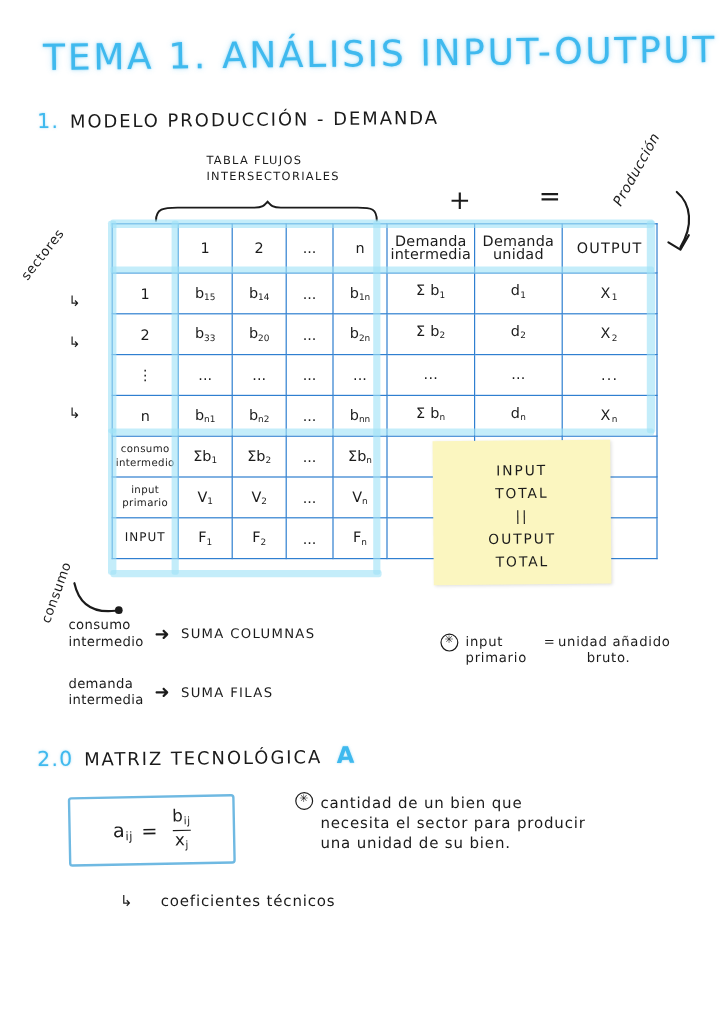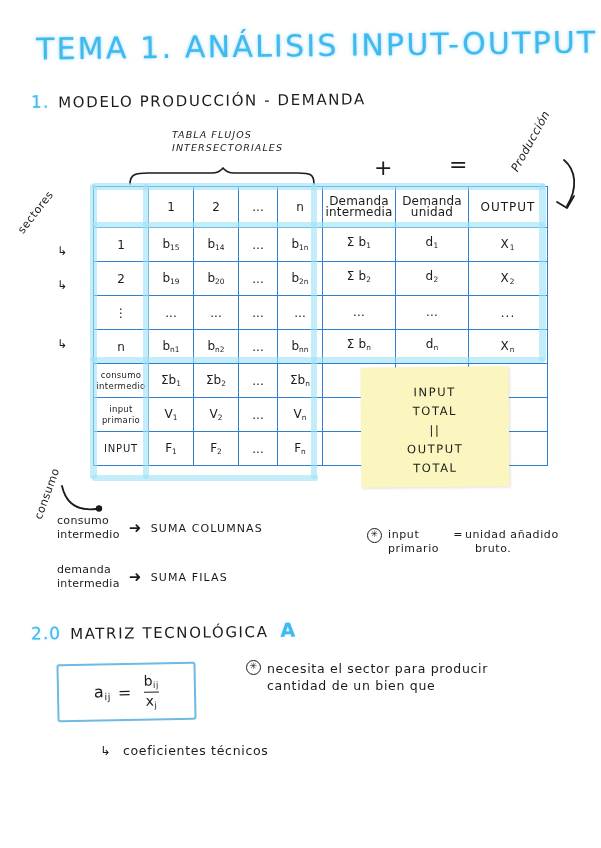--- a/index.html
+++ b/index.html
@@ -39,21 +39,21 @@
   }
   .section-mark{
     color:#3fb9ee;font-size:19px;font-weight:bold;
     text-shadow:0 0 2px rgba(63,185,238,.5);
     margin-left:12px;
   }
   #sec1{left:31px;top:90px;transform:rotate(-0.6deg);}
   #sec11{left:31px;top:620px;transform:rotate(-0.6deg);}
 
   
-  .note-sm{font-size:9.5px;letter-spacing:1.1px;line-height:13px;white-space:nowrap;font-style:italic;}
+  .note-sm{font-size:9.5px;letter-spacing:1.1px;line-height:13px;white-space:nowrap;}
   .note-md{font-size:11px;letter-spacing:.6px;line-height:14px;white-space:nowrap;}
   .note-lg{font-size:12.5px;letter-spacing:.7px;line-height:17px;}
 
   
   #table-wrap{left:93px;top:186px;}
   table.io{border-collapse:collapse;}
   table.io td{
     border:1px solid #2f7fd0;
     font-size:12px;
     text-align:center;
@@ -231,21 +231,21 @@
         <td class="sec">b<sub>14</sub></td>
         <td class="dots">...</td>
         <td class="sec">b<sub>1n</sub></td>
         <td class="wide">Σ b<sub>1</sub></td>
         <td class="wide">d<sub>1</sub></td>
         <td class="out">X<sub>1</sub></td>
       </tr>
 
       <tr>
         <td class="lbl">2</td>
-        <td class="sec">b<sub>19</sub></td>
+        <td class="sec">b<sub>33</sub></td>
         <td class="sec">b<sub>20</sub></td>
         <td class="dots">...</td>
         <td class="sec">b<sub>2n</sub></td>
         <td class="wide">Σ b<sub>2</sub></td>
         <td class="wide">d<sub>2</sub></td>
         <td class="out">X<sub>2</sub></td>
       </tr>
 
       <tr>
         <td class="lbl">⋮</td>
@@ -342,21 +342,21 @@
   <div class="abs hw" style="left:367px;top:528px;">
     <div style="display:flex;align-items:flex-start;">
       <span class="star">✳</span>
       <div class="note-md">
         <div>input</div>
         <div>primario</div>
       </div>
       <div class="note-md" style="margin-left:14px;">=</div>
       <div class="note-md" style="margin-left:2px;">
         <div>unidad añadido</div>
-        <div style="margin-left:10px;">bruto.</div>
+        <div style="margin-left:24px;">bruto.</div>
       </div>
     </div>
   </div>
 
   <div class="abs hw section-head" id="sec11">
     <span class="section-num">2.0</span><span>MATRIZ   TECNOLÓGICA</span><span class="section-mark">A</span>
   </div>
 
   <div class="abs" id="formula-box">
     <div id="formula" class="hw">
@@ -367,24 +367,25 @@
         <span class="bar"></span>
         <span class="den">x<sub>j</sub></span>
       </span>
     </div>
   </div>
 
   <div class="abs hw" style="left:246px;top:660px;width:350px;">
     <div style="display:flex;align-items:flex-start;">
       <span class="star">✳</span>
       <div class="note-lg">
+        <div>cantidad de un  bien  que</div>
         <div>necesita el  sector para  producir</div>
-        <div>cantidad de un  bien  que</div>
+        <div>una  unidad   de  su    bien.</div>
       </div>
     </div>
   </div>
 
   <div class="abs hw note-lg" style="left:100px;top:742px;">
     <span>↳</span>
-    <span style="margin-left:7px;">coeficientes  técnicos</span>
+    <span style="margin-left:18px;">coeficientes  técnicos</span>
   </div>
 
 </div>
 
 </body></html>

